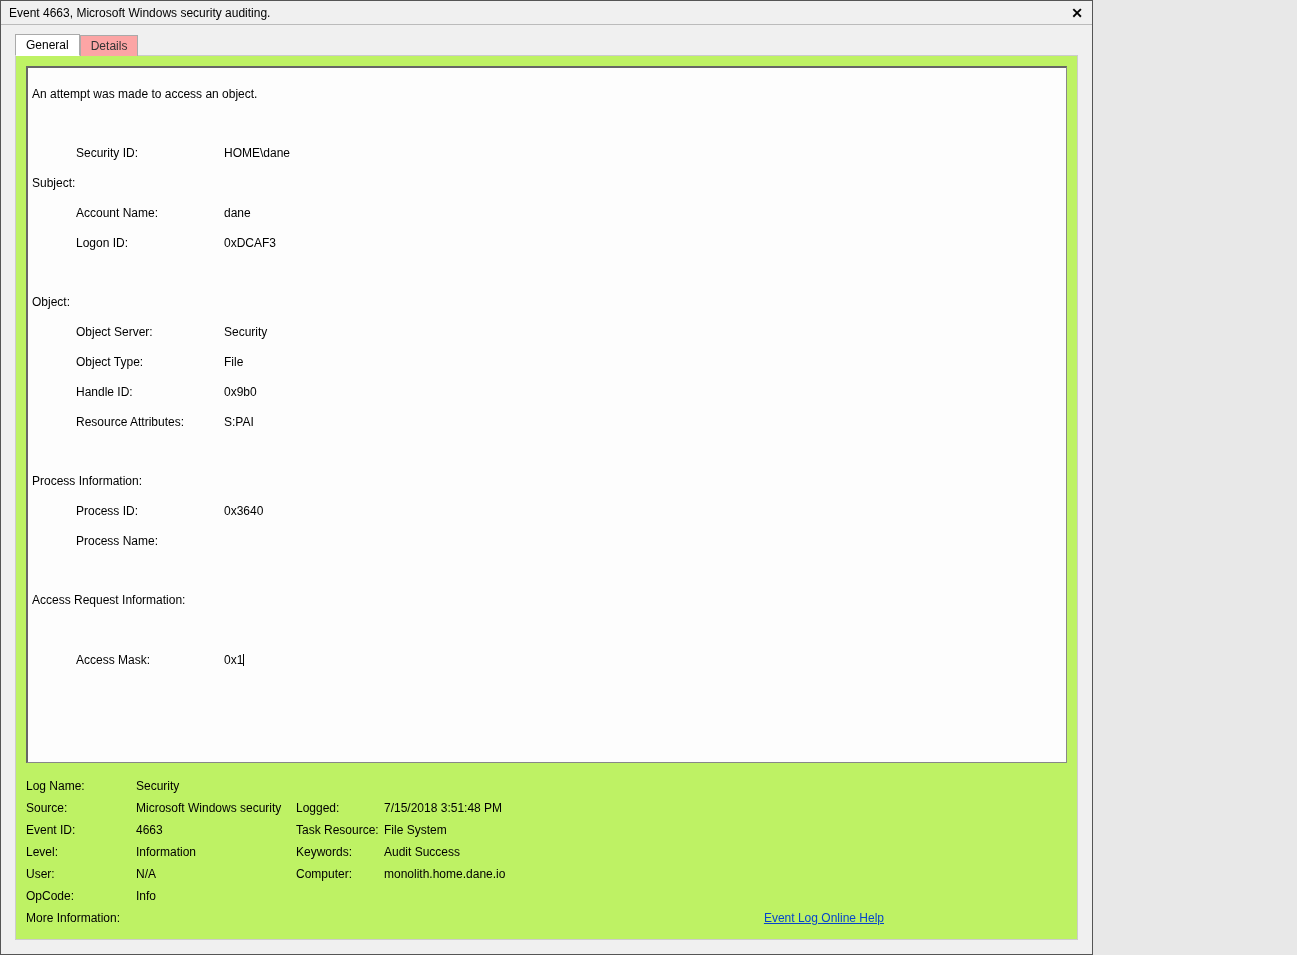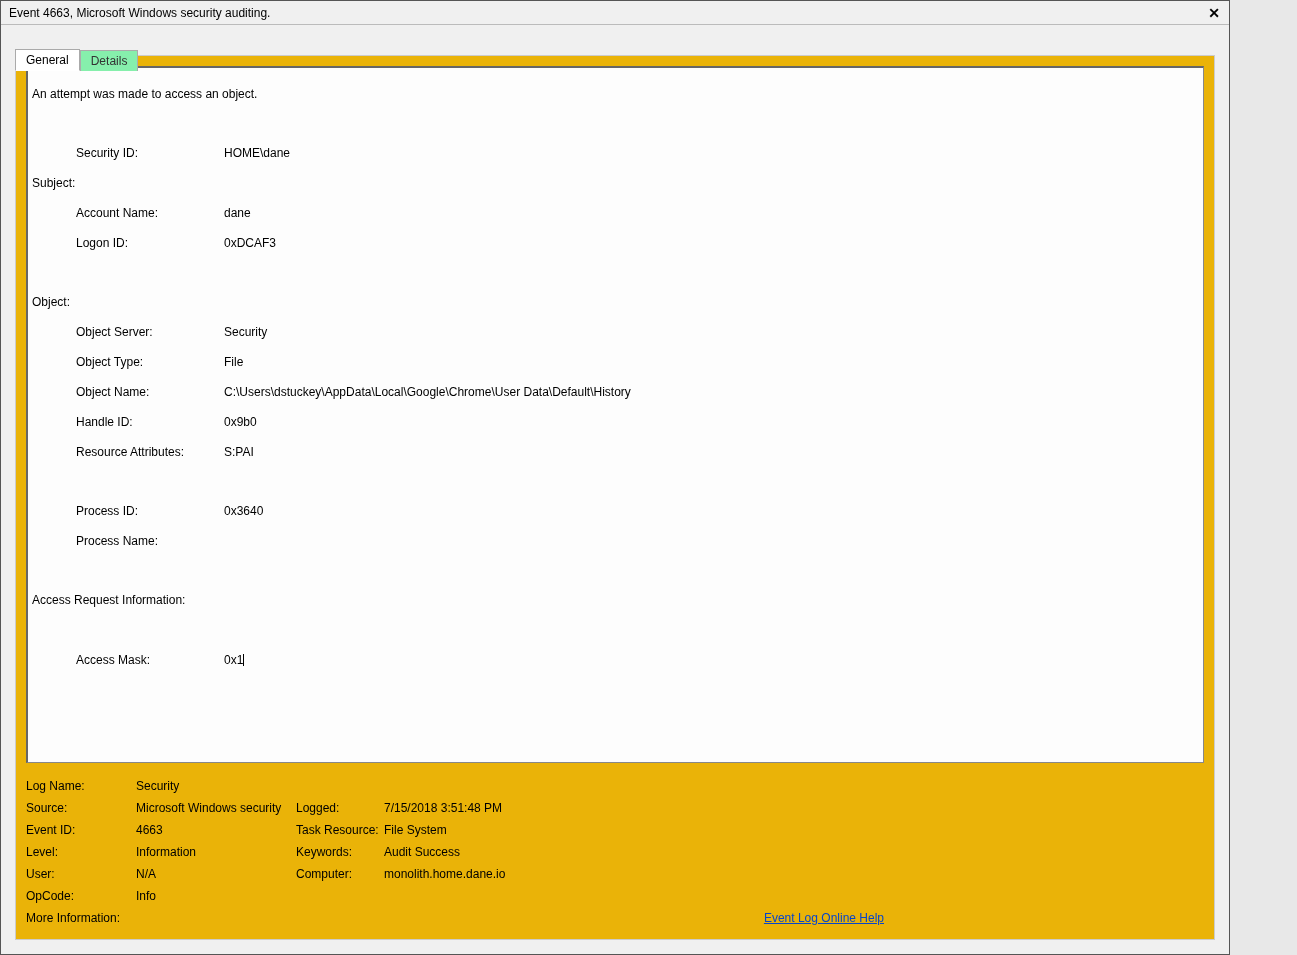--- a/index.html
+++ b/index.html
@@ -4,21 +4,21 @@
 <style>
   * { box-sizing: border-box; }
   body {
     margin: 0;
     font-family: "Segoe UI", Tahoma, sans-serif;
     font-size: 12px;
     background: #e8e8e8;
     color: #000;
   }
   .window {
-    width: 1230px;
+    width: 1093px;
     height: 955px;
     border: 1px solid #555;
     background: #f0f0f0;
     position: relative;
     display: flex;
     flex-direction: column;
   }
   .titlebar {
     height: 24px;
     display: flex;
@@ -50,35 +50,35 @@
     z-index: 2;
   }
   .tab {
     padding: 3px 10px 3px 10px;
     border: 1px solid #aaa;
     border-bottom: none;
     background: #f6f6f6;
     font-size: 12px;
     cursor: pointer;
     position: relative;
-    top: 16px;
+    top: 1px;
     margin-right: 0;
   }
   .tab.active {
     background: #fff;
     border-bottom: 1px solid #fff;
     z-index: 3;
   }
   .tab.inactive {
-    background: #86efac;
+    background: #fca5a5;
     color: #333;
   }
   .tab-panel-wrap {
     border: 1px solid #ccc;
-    background: #eab308;
+    background: #bef264;
     flex: 1;
     padding: 10px 10px 14px 10px;
     display: flex;
     flex-direction: column;
     position: relative;
   }
   .message-box {
     background: #fdfdfd;
     border: 1px solid #888;
     border-top: 2px solid #666;
@@ -140,24 +140,24 @@
 <div class="msg-line"><span>An attempt was made to access an object.</span></div>
 <div class="msg-section"></div>
 <div class="msg-line"><span class="msg-indent1"></span><span class="msg-label">Security ID:</span><span class="msg-val">HOME\dane</span></div>
 <div class="msg-line"><span>Subject:</span></div>
 <div class="msg-line"><span class="msg-indent1"></span><span class="msg-label">Account Name:</span><span class="msg-val">dane</span></div>
 <div class="msg-line"><span class="msg-indent1"></span><span class="msg-label">Logon ID:</span><span class="msg-val">0xDCAF3</span></div>
 <div class="msg-section"></div>
 <div class="msg-line"><span>Object:</span></div>
 <div class="msg-line"><span class="msg-indent1"></span><span class="msg-label">Object Server:</span><span class="msg-val">Security</span></div>
 <div class="msg-line"><span class="msg-indent1"></span><span class="msg-label">Object Type:</span><span class="msg-val">File</span></div>
-<div class="msg-line"><span class="msg-indent1"></span><span class="msg-label">Object Name:</span><span class="msg-val">C:\Users\dstuckey\AppData\Local\Google\Chrome\User Data\Default\History</span></div>
 <div class="msg-line"><span class="msg-indent1"></span><span class="msg-label">Handle ID:</span><span class="msg-val">0x9b0</span></div>
 <div class="msg-line"><span class="msg-indent1"></span><span class="msg-label">Resource Attributes:</span><span class="msg-val">S:PAI</span></div>
 <div class="msg-section"></div>
+<div class="msg-line"><span>Process Information:</span></div>
 <div class="msg-line"><span class="msg-indent1"></span><span class="msg-label">Process ID:</span><span class="msg-val">0x3640</span></div>
 <div class="msg-line"><span class="msg-indent1"></span><span class="msg-label">Process Name:</span></div>
 <div class="msg-section"></div>
 <div class="msg-line"><span>Access Request Information:</span></div>
 <div style="height:15px"></div>
 <div class="msg-line"><span class="msg-indent1"></span><span class="msg-label">Access Mask:</span><span class="msg-val"><span>0x1</span><span class="cursor-bar"></span></span></div>
       </div>
 
       <div class="meta-grid">
         <div class="lbl">Log Name:</div>

